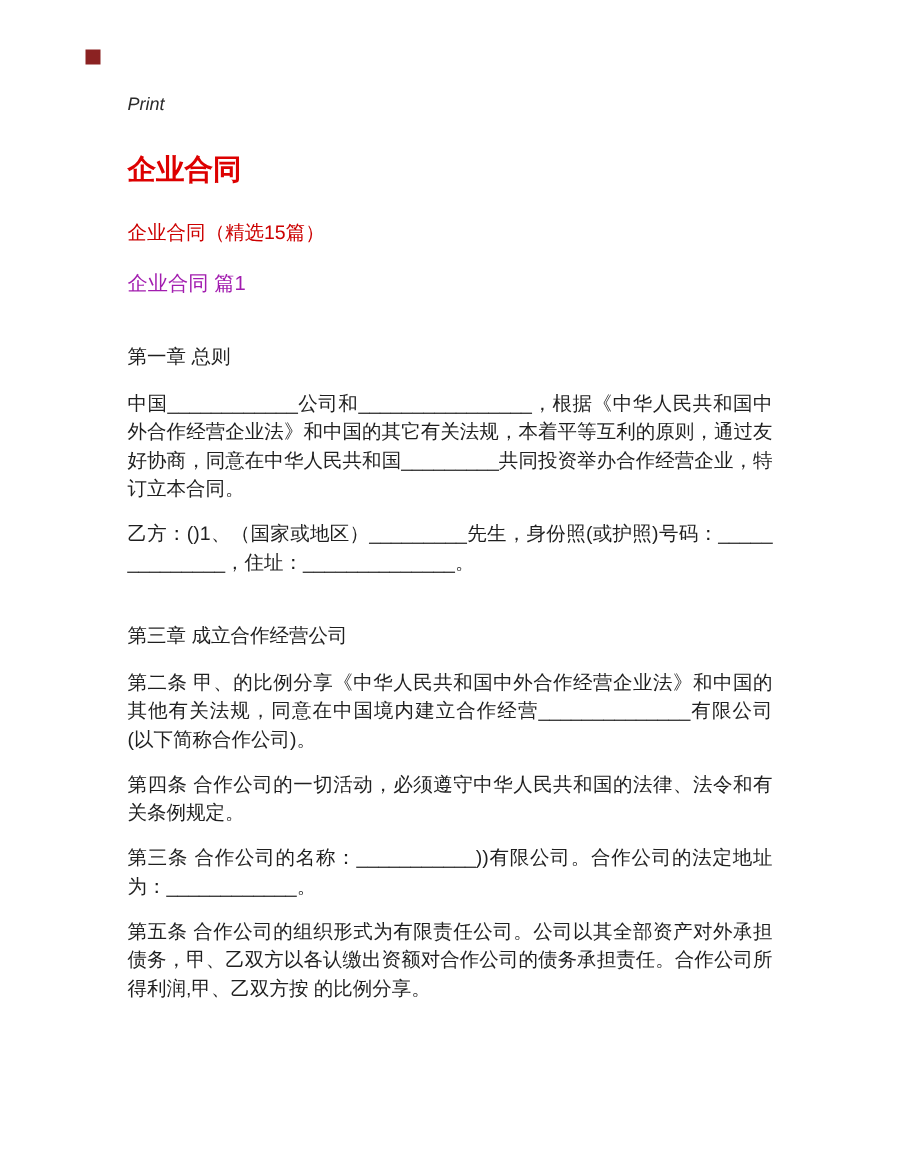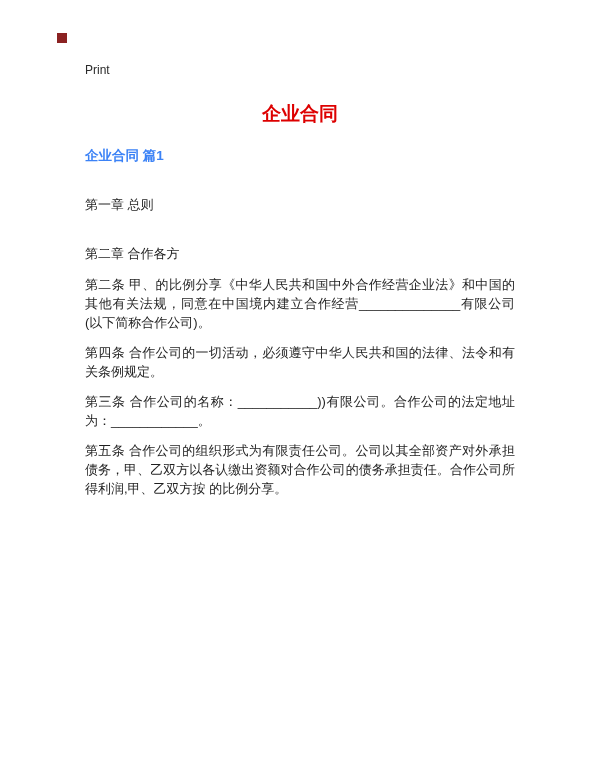--- a/index.html
+++ b/index.html
@@ -28,37 +28,37 @@
     left: 85px;
     top: 60px;
     width: 430px;
   }
   .print-link {
     font-size: 12px;
     color: #2b2b2b;
     cursor: pointer;
     margin: 0 0 24px 0;
     display: inline-block;
+    font-style: italic;
   }
   .doc-title {
-    text-align: center;
     font-size: 19px;
     font-weight: bold;
     color: #dd0000;
     margin: 0 0 20px 0;
   }
   .doc-subtitle {
     font-size: 13px;
     color: #cc0000;
     margin: 0 0 16px 0;
   }
   .section-heading {
     font-size: 13.5px;
-    font-weight: bold;
-    color: #3b82f6;
+    font-weight: normal;
+    color: #a21caf;
     margin: 0 0 12px 0;
   }
   p.para {
     font-size: 13px;
     line-height: 19px;
     margin: 0 0 11px 0;
     text-align: justify;
     color: #1f1f1f;
     word-break: break-all;
   }
@@ -72,24 +72,27 @@
 <body>
 
 <div class="corner-mark"></div>
 
 <div class="content">
 
   <span class="print-link">Print</span>
 
   <h1 class="doc-title">企业合同</h1>
 
+  <div class="doc-subtitle">企业合同（精选15篇）</div>
 
   <div class="section-heading">企业合同 篇1</div>
 
   <p class="para chapter">第一章 总则</p>
-  <p class="para chapter">第二章 合作各方</p>
+  <p class="para">中国____________公司和________________，根据《中华人民共和国中外合作经营企业法》和中国的其它有关法规，本着平等互利的原则，通过友好协商，同意在中华人民共和国_________共同投资举办合作经营企业，特订立本合同。</p>
+  <p class="para">乙方：()1、（国家或地区）_________先生，身份照(或护照)号码：______________，住址：______________。</p>
+  <p class="para chapter">第三章 成立合作经营公司</p>
   <p class="para">第二条 甲、的比例分享《中华人民共和国中外合作经营企业法》和中国的其他有关法规，同意在中国境内建立合作经营______________有限公司(以下简称合作公司)。</p>
   <p class="para">第四条 合作公司的一切活动，必须遵守中华人民共和国的法律、法令和有关条例规定。</p>
   <p class="para">第三条 合作公司的名称：___________))有限公司。合作公司的法定地址为：____________。</p>
   <p class="para">第五条 合作公司的组织形式为有限责任公司。公司以其全部资产对外承担债务，甲、乙双方以各认缴出资额对合作公司的债务承担责任。合作公司所得利润,甲、乙双方按 的比例分享。</p>
   
 
 </div>
 
 </body></html>

